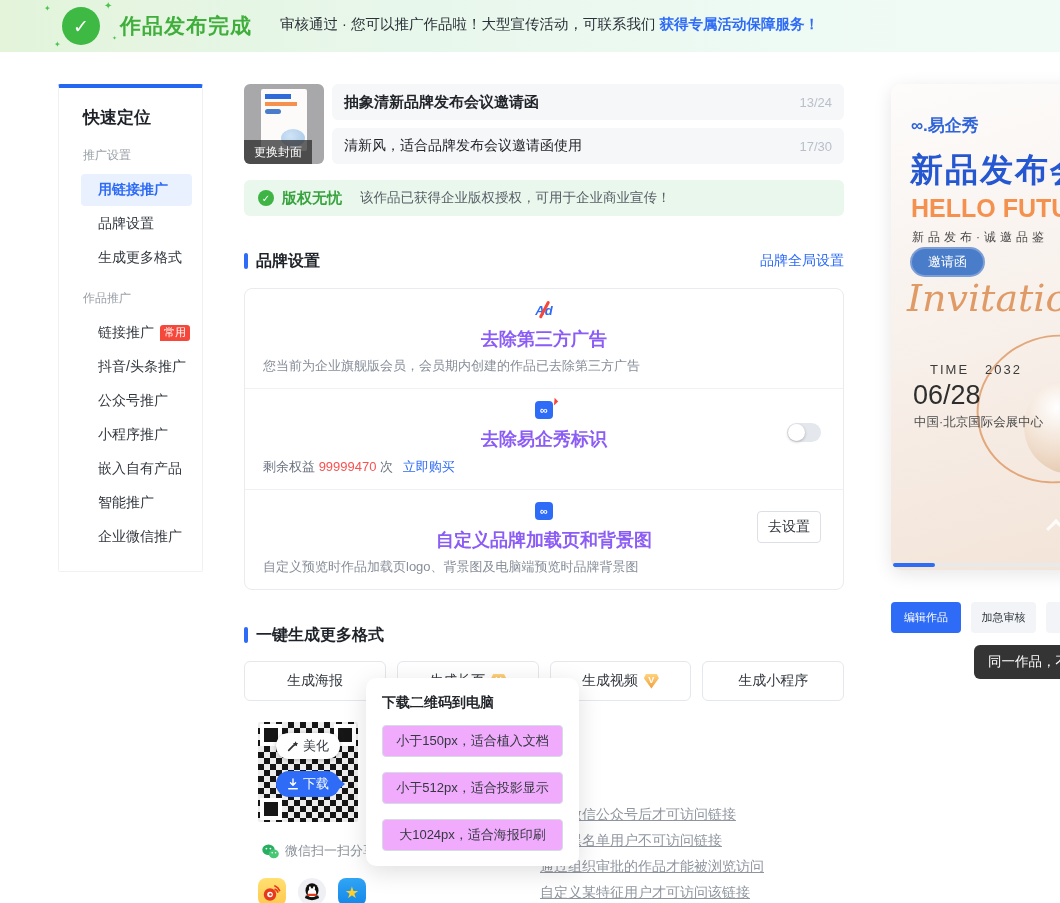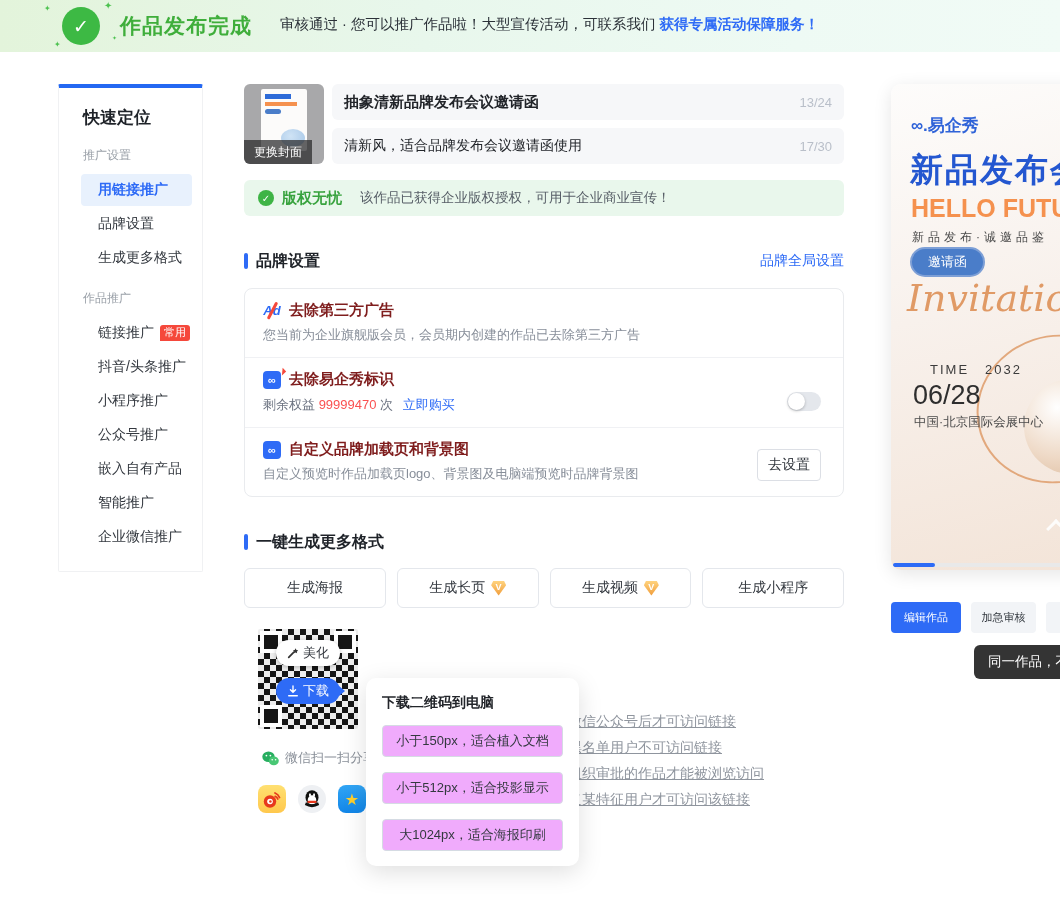--- a/index.html
+++ b/index.html
@@ -58,22 +58,22 @@
   .cr-desc { color:#565d66; font-size:13.5px; margin-left:18px; }
 
   .sec-header { position:relative; margin-top:34px; height:22px; display:flex; align-items:center; }
   .sec-bar { width:4px; height:16px; background:#2e6bf6; border-radius:2px; margin-right:8px; }
   .sec-title { font-size:16px; font-weight:bold; color:#1f2329; }
   .sec-link { position:absolute; right:0; font-size:14px; color:#2e6bf6; text-decoration:none; cursor:pointer; }
 
   .brand-card { margin-top:16px; border:1px solid #e9ebee; border-radius:8px; }
   .brand-row { position:relative; padding:12px 18px 13px; }
   .brand-row + .brand-row { border-top:1px solid #f0f1f4; }
-  .brand-row-head { display:flex; align-items:center; gap:8px; }
-  .brand-row-title { font-size:15px; font-weight:bold; color:#7f1d1d; }
+  .brand-row-head { display:flex; align-items:center; gap:8px;flex-direction:column; }
+  .brand-row-title { font-size:18px; font-weight:bold; color:#8b5cf6; }
   .brand-row-desc { margin-top:6px; font-size:13px; color:#878e99; }
   .ico-18 { width:18px; height:18px; flex:none; position:relative; }
   .ad-ico { color:#2e6bf6; font-weight:800; font-style:italic; font-size:13px; display:flex; align-items:center; justify-content:center; }
   .ad-slash { position:absolute; left:8px; top:-1px; width:2.5px; height:19px; background:#f5483b; transform:rotate(28deg); border-radius:2px; }
   .logo-ico { background:#2e6bf6; border-radius:4px; color:#fff; font-weight:bold; font-size:11px;
     display:flex; align-items:center; justify-content:center; }
   .pen-tip { position:absolute; right:-2px; top:-3px; width:0; height:0;
     border-left:5px solid transparent; border-bottom:5px solid transparent; border-top:6px solid #f5483b; transform:rotate(45deg); }
   .rights-line { margin-top:7px; font-size:13px; color:#6b7280; }
   .rights-count { color:#fa5151; }
@@ -204,24 +204,24 @@
     </div>
     <div class="side-section-label">作品推广</div>
     <div class="side-item">
       <span>链接推广</span>
       <span class="side-badge">常用</span>
     </div>
     <div class="side-item">
       <span>抖音/头条推广</span>
     </div>
     <div class="side-item">
+      <span>公众号推广</span>
+    </div>
+    <div class="side-item">
       <span>小程序推广</span>
-    </div>
-    <div class="side-item">
-      <span>公众号推广</span>
     </div>
     <div class="side-item">
       <span>嵌入自有产品</span>
     </div>
     <div class="side-item">
       <span>智能推广</span>
     </div>
     <div class="side-item">
       <span>企业微信推广</span>
     </div>

